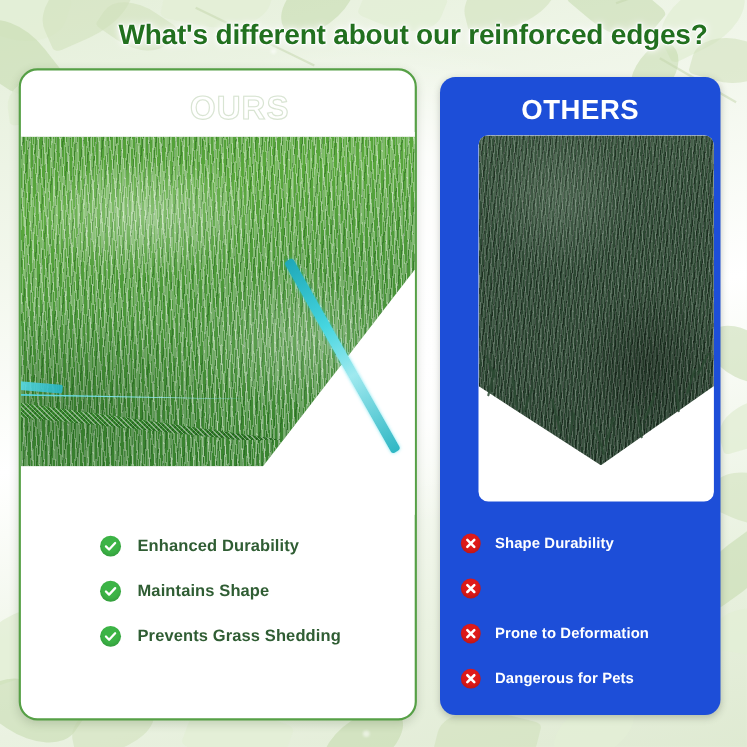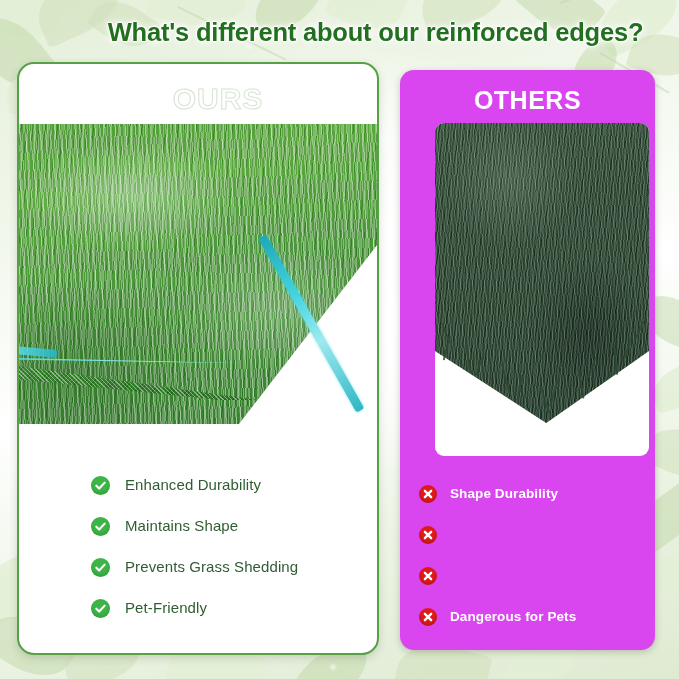--- a/index.html
+++ b/index.html
@@ -44,21 +44,21 @@
     letter-spacing:-0.2px;
     text-shadow:
       0 0 6px #fff, 0 0 10px #fff, 0 0 3px #fff,
       1px 0 0 #fff, -1px 0 0 #fff, 0 1px 0 #fff, 0 -1px 0 #fff;
     margin-left: 36px;
   }
 
   
   #others-panel {
     position:absolute; left:400px; top:70px; width:255px; height:580px;
-    background:#d946ef; border-radius:14px; z-index:6;
+    background:#1d4ed8; border-radius:14px; z-index:6;
     box-shadow:0 2px 7px rgba(60,70,55,.28);
     text-decoration:underline;
   }
   #others-title {
     position:absolute; left:0; top:16px; width:255px;
     text-align:center; font-size:25px; font-weight:bold; color:#fff;
     letter-spacing:.5px;
   }
   #others-photo {
     position:absolute; left:35px; top:53px; width:214px; height:333px;
@@ -90,21 +90,21 @@
     text-shadow:0 0 1px #e6eee2;
   }
   #ours-photo {
     position:absolute; left:0px; top:56px; width:398px; height:348px;
     background:#ffffff; overflow:hidden;
   }
   #ours-list {
     position:absolute; left:72px; top:412px; width:330px;
   }
   #ours-list .row {
-    display:flex; align-items:flex-start; height:41px;
+    display:flex; align-items:center; height:41px;font-weight:bold;
   }
   #ours-list .label {
     margin-left:15px; font-size:15px; color:#2f5d33; letter-spacing:.1px;
   }
 
   
   .ico { width:19px; height:19px; flex:0 0 19px; border-radius:50%; position:relative; }
   .ico.check { background:#3cb446; box-shadow:inset 0 -2px 3px rgba(0,0,0,.12); }
   .ico.cross { background:#de1a1a; width:18px; height:18px; flex:0 0 18px;
                box-shadow:inset 0 -2px 3px rgba(0,0,0,.15); }
@@ -269,20 +269,21 @@
             <path d="M6.5 6.5 L13.5 13.5 M13.5 6.5 L6.5 13.5" stroke="#fff" stroke-width="2.6" stroke-linecap="round" fill="none"></path>
           </svg>
       </span>
     </div>
     <div class="row">
       <span class="ico cross">
         <svg viewBox="0 0 20 20">
             <path d="M6.5 6.5 L13.5 13.5 M13.5 6.5 L6.5 13.5" stroke="#fff" stroke-width="2.6" stroke-linecap="round" fill="none"></path>
           </svg>
       </span>
+      <span class="label">Prone to Deformation</span>
     </div>
     <div class="row">
       <span class="ico cross">
         <svg viewBox="0 0 20 20">
             <path d="M6.5 6.5 L13.5 13.5 M13.5 6.5 L6.5 13.5" stroke="#fff" stroke-width="2.6" stroke-linecap="round" fill="none"></path>
           </svg>
       </span>
       <span class="label">Dangerous for Pets</span>
     </div>
   </div>
@@ -321,22 +322,14 @@
       <span class="label">Maintains Shape</span>
     </div>
     <div class="row">
       <span class="ico check">
         <svg viewBox="0 0 20 20">
             <path d="M5.6 10.2 L8.6 13.2 L14.4 7" stroke="#fff" stroke-width="2.2" stroke-linecap="round" stroke-linejoin="round" fill="none"></path>
           </svg>
       </span>
       <span class="label">Prevents Grass Shedding</span>
     </div>
-    <div class="row">
-      <span class="ico check">
-        <svg viewBox="0 0 20 20">
-            <path d="M5.6 10.2 L8.6 13.2 L14.4 7" stroke="#fff" stroke-width="2.2" stroke-linecap="round" stroke-linejoin="round" fill="none"></path>
-          </svg>
-      </span>
-      <span class="label">Pet-Friendly</span>
-    </div>
   </div>
 </div>
 
 </body></html>

